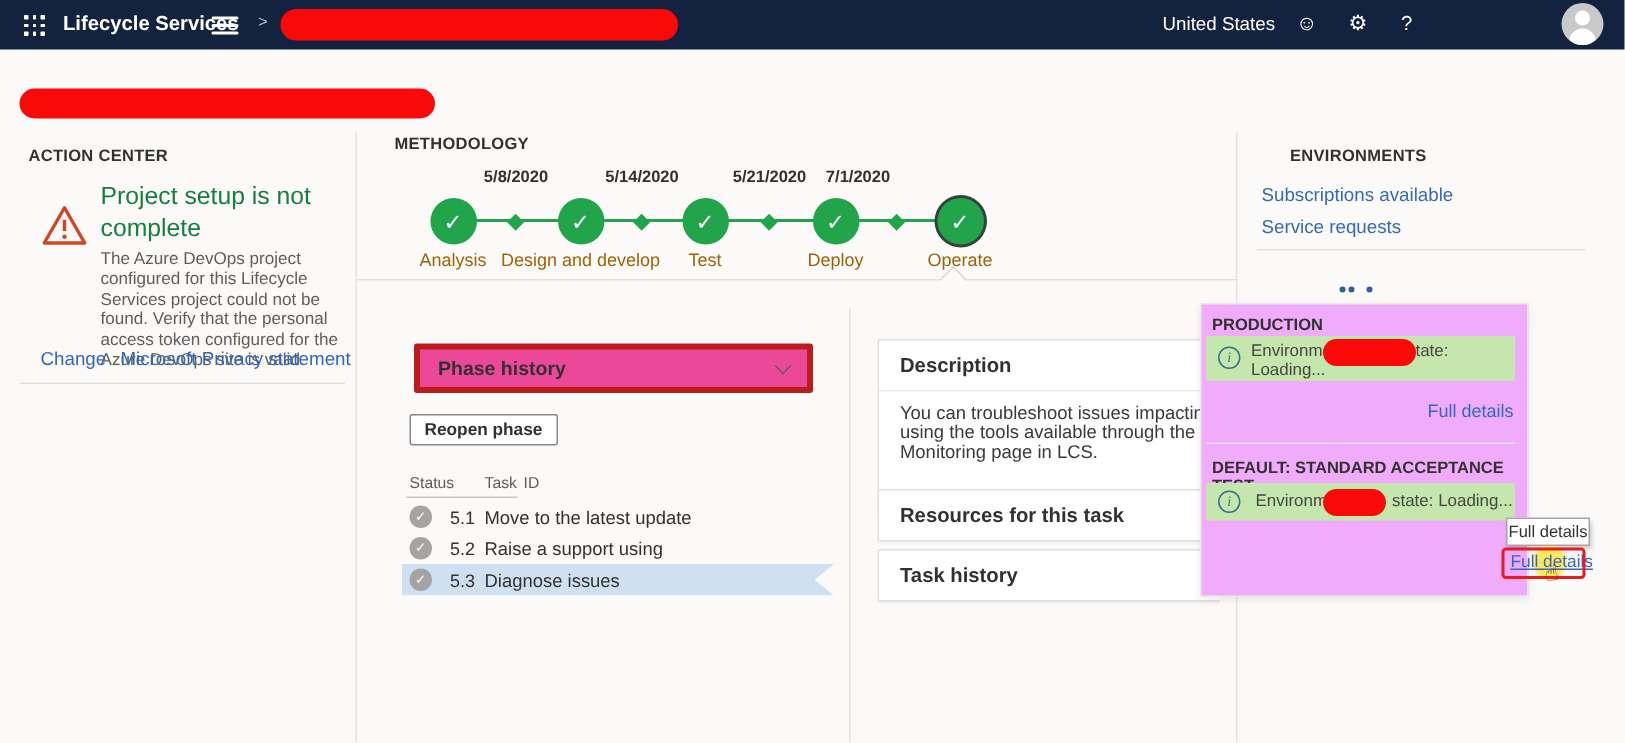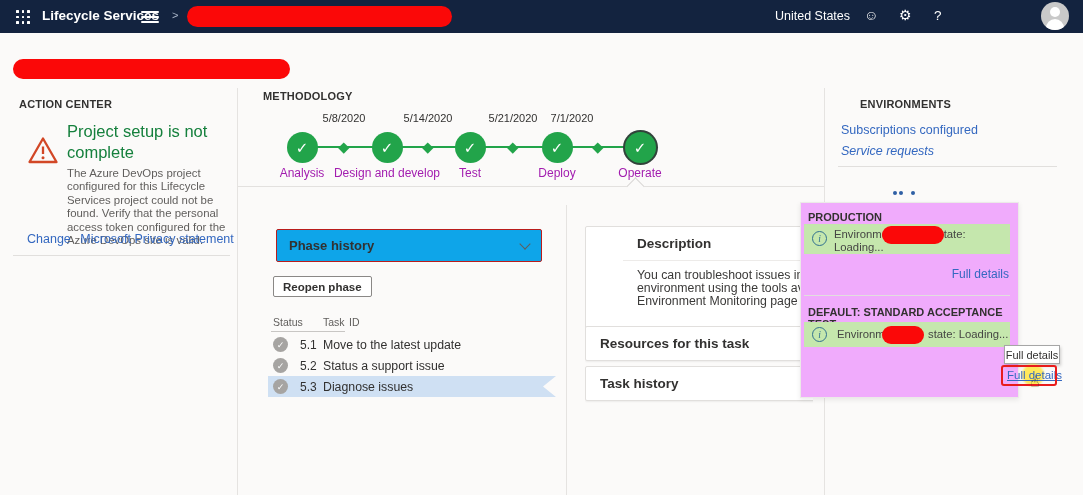--- a/index.html
+++ b/index.html
@@ -43,29 +43,29 @@
   .ac-links .link + .link { margin-left:6px; }
   .ac-div { position:absolute; left:13px; top:255px; width:217px; height:1px; background:#e1dfdd; }
 
   
   .meth-hdr { left:263px; top:90px; }
   .tl-line { position:absolute; left:302px; top:146px; width:338px; height:2.4px; background:#22a44a; }
   .tl-circle { position:absolute; top:132px; width:31px; height:31px; border-radius:50%; background:#22a44a;
     display:flex; align-items:center; justify-content:center; color:#fff; font-size:15px; font-weight:700; cursor:pointer; }
   .tl-circle.selected { box-shadow:0 0 0 2px #31433a; }
   .tl-diamond { position:absolute; top:143.5px; width:7.5px; height:7.5px; background:#22a44a; transform:rotate(45deg); }
-  .tl-date { position:absolute; top:112px; width:80px; text-align:center; font-size:11px; font-weight:400; color:#323130; }
-  .tl-label { position:absolute; top:166px; width:120px; text-align:center; font-size:12px; color:#a21caf; }
+  .tl-date { position:absolute; top:112px; width:80px; text-align:center; font-size:11px; font-weight:700; color:#323130; }
+  .tl-label { position:absolute; top:166px; width:120px; text-align:center; font-size:12px; color:#a16207; }
   .meth-div { position:absolute; left:238px; top:186px; width:586px; height:1px; background:#e3e1df; }
   .meth-caret { position:absolute; left:629px; top:180px; width:13px; height:13px; background:#fbfaf9;
     border-top:1px solid #d8d6d4; border-left:1px solid #d8d6d4; transform:rotate(45deg); }
 
   
-  .dropdown { position:absolute; left:276px; top:229px; width:266px; height:33px; background:#0ea5e9;
-    border:1px solid #b91c1c; border-radius:2px; display:flex; align-items:center; padding:0 12px; cursor:pointer;gap:48px; }
+  .dropdown { position:absolute; left:276px; top:229px; width:266px; height:33px; background:#ec4899;
+    border:4px solid #b91c1c; border-radius:2px; display:flex; align-items:center; padding:0 12px; cursor:pointer;gap:48px; }
   .dropdown-label { font-size:13px; font-weight:700; color:#323130; flex:1; }
   .chev-down { width:8px; height:8px; border-right:1.6px solid #605e5c; border-bottom:1.6px solid #605e5c; transform:rotate(45deg); margin-top:-4px; }
   .btn { position:absolute; left:273px; top:276px; height:21px; padding:0 9px; background:#fff;
     border:1px solid #8a8886; border-radius:2px; font-size:11.5px; font-weight:700; color:#323130;
     display:flex; align-items:center; cursor:pointer; }
   .tbl-head { position:absolute; top:316px; font-size:10.5px; color:#605e5c; }
   .th-status { left:273px; } .th-id { left:301px;margin-left:48px; } .th-task { left:323px; }
   .tbl-head-div { position:absolute; left:271px; top:331px; width:74px; height:1px; background:#c8c6c4; }
   .trow { position:absolute; left:268px; width:288px; height:21px; cursor:pointer; }
   .trow.selected { background:#cfe0f3;
@@ -74,30 +74,30 @@
     color:#fff; font-size:9px; display:flex; align-items:center; justify-content:center; }
   .trow .tid { position:absolute; left:32px; top:4px; font-size:12px; }
   .trow .ttask { position:absolute; left:55px; top:4px; font-size:12.3px; }
   .task-vdiv { position:absolute; left:566px; top:205px; bottom:0; width:1px; background:#e5e3e1; }
 
   
   .detail-clip { position:absolute; left:585px; top:205px; width:228px; height:290px; overflow:hidden; }
   .dcard { position:absolute; left:0; width:340px; background:#fff; border:1px solid #e1dfdd; border-radius:2px;
     box-shadow:0 1px 2px rgba(0,0,0,.06); }
   .dcard .dtitle { font-size:13.5px; font-weight:700; color:#323130; padding:9px 14px; cursor:pointer; }
-  .dcard1 { top:21px; height:120px;padding-left:37px; }
+  .dcard1 { top:21px; height:120px; }
   .dcard1 .dtitle { border-bottom:1px solid #edebe9; }
   .dbody { padding:8px 14px; font-size:12.3px; line-height:13.2px; color:#3b3a39; }
   .dcard2 { top:121px; height:35px; }
   .dcard3 { top:161px; height:35px; }
 
   
   .env-hdr { left:841px; top:98px;margin-left:19px; }
   .env-link { position:absolute; left:841px; font-size:12.5px; }
-  .env-link1 { top:123px; } .env-link2 { top:144px;font-style:italic; }
+  .env-link1 { top:123px; } .env-link2 { top:144px; }
   .env-div { position:absolute; left:838px; top:166px; width:219px; height:1px; background:#e1dfdd; }
   .dots { position:absolute; left:893px; top:191px; display:flex; align-items:center; }
   .dots i { width:4px; height:4px; border-radius:50%; background:#2f5fa5; cursor:pointer; }
   .dots i.d2 { margin-left:2px; } .dots i.d3 { margin-left:8px; }
   .env-card { position:absolute; left:800px; top:202px; width:219px; height:196px; background:#f0abfc;
     border:1px solid #eceae8; box-shadow:0 2px 5px rgba(0,0,0,.08); }
   .env-sec-title { position:absolute; left:7px; font-size:11px; font-weight:700; color:#323130; }
   .green-bar { position:absolute; left:3px; width:206px; background:#c5e7ad; }
   .info-ico { position:absolute; left:8px; width:15px; height:15px; border-radius:50%; border:1.4px solid #31708f;
     color:#31708f; font-size:9.5px; font-style:italic; font-family:"Liberation Serif","DejaVu Serif",serif;
@@ -211,21 +211,21 @@
 <div class="tbl-head-div"></div>
 
 <div class="trow" style="top:334px">
   <span class="st-circ">✓</span>
   <span class="tid">5.1</span>
   <span class="ttask">Move to the latest update</span>
 </div>
 <div class="trow" style="top:355px">
   <span class="st-circ">✓</span>
   <span class="tid">5.2</span>
-  <span class="ttask">Status a support issue</span>
+  <span class="ttask">Raise a support using</span>
 </div>
 <div class="trow selected" style="top:376px">
   <span class="st-circ">✓</span>
   <span class="tid">5.3</span>
   <span class="ttask">Diagnose issues</span>
 </div>
 
 <div class="task-vdiv"></div>
 
 <div class="detail-clip">
@@ -235,21 +235,21 @@
   </div>
   <div class="dcard dcard3">
     <div class="dtitle">Task history</div>
   </div>
   <div class="dcard dcard2">
     <div class="dtitle">Resources for this task</div>
   </div>
 </div>
 
 <div class="panel-hdr env-hdr">ENVIRONMENTS</div>
-<a class="link env-link env-link1">Subscriptions configured</a>
+<a class="link env-link env-link1">Subscriptions available</a>
 <a class="link env-link env-link2">Service requests</a>
 <div class="env-div"></div>
 <div class="dots">
   <i class="d1"></i>
   <i class="d2"></i>
   <i class="d3"></i>
 </div>
 
 <div class="env-card">
   <div class="env-sec-title" style="top:8px">PRODUCTION</div>

